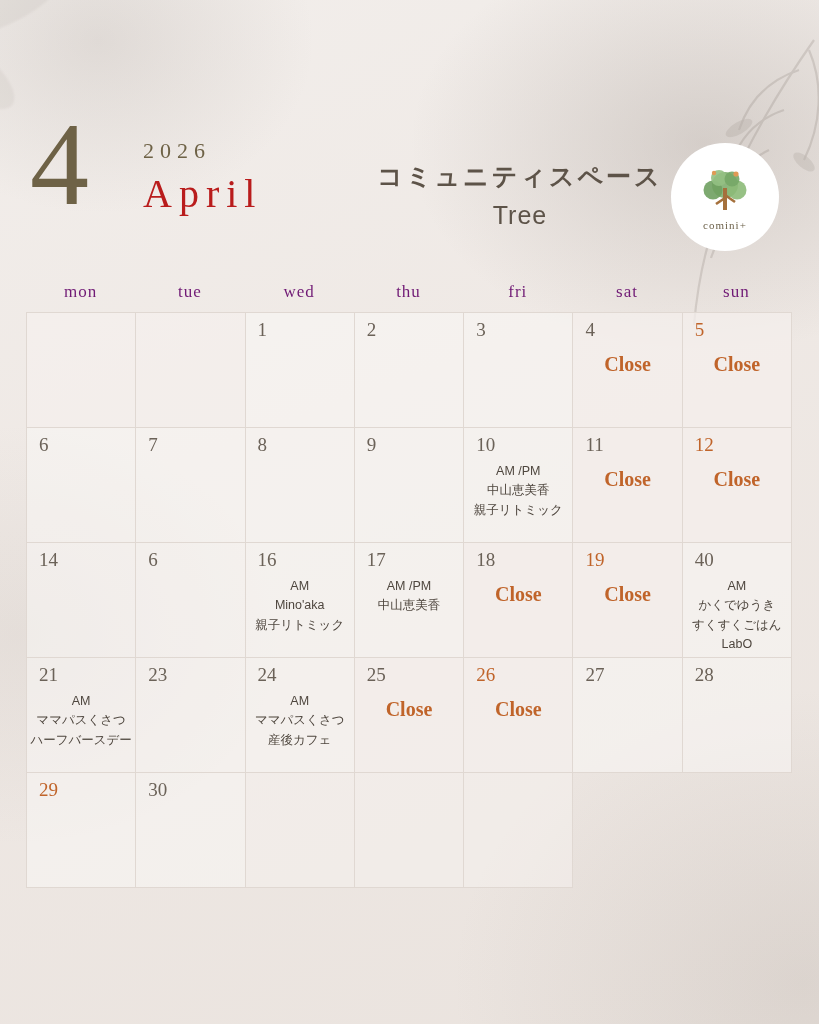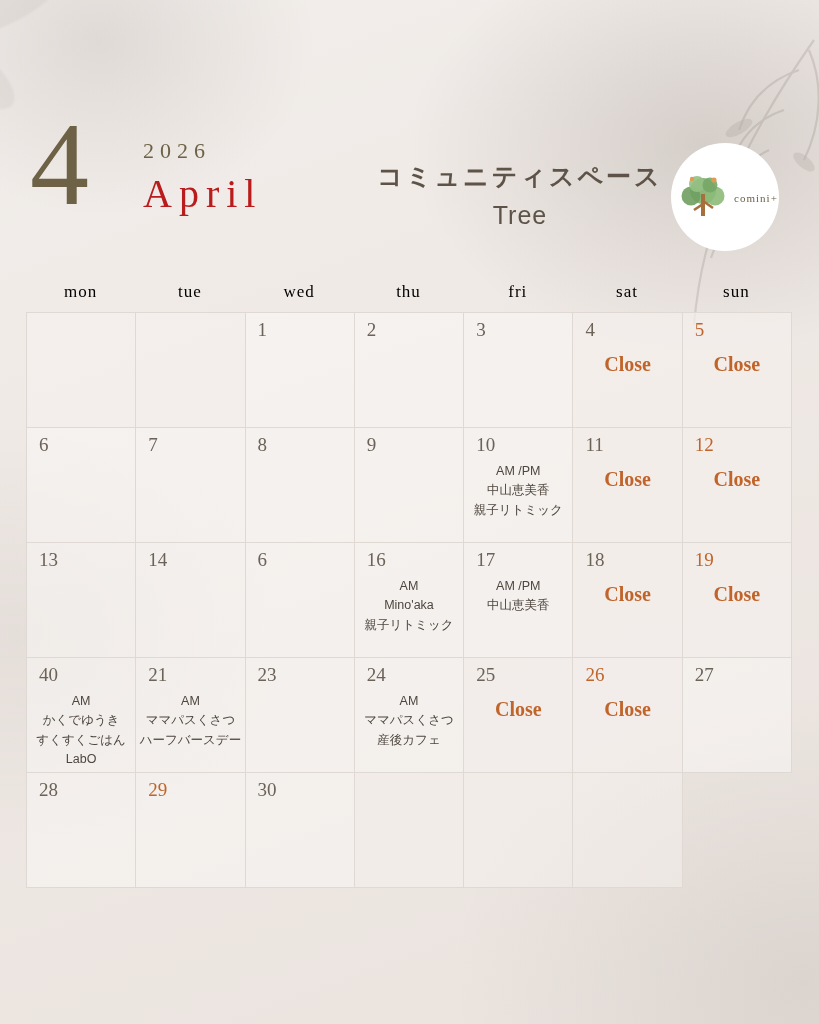--- a/index.html
+++ b/index.html
@@ -103,21 +103,21 @@
   }
   .logo {
     position: absolute;
     right: 40px;
     top: 15px;
     width: 108px;
     height: 108px;
     border-radius: 50%;
     background: #ffffff;
     display: flex;
-    flex-direction: row;
+    flex-direction: column;
     align-items: center;
     justify-content: center;
   }
   .logo-caption {
     font-family: "Liberation Serif", serif;
     font-size: 11px;
     color: #6b6048;
     letter-spacing: 1px;
     margin-top: 1px;
   }
@@ -128,21 +128,21 @@
     left: 26px;
     top: 282px;
     width: 765px;
     display: grid;
     grid-template-columns: repeat(7, 1fr);
   }
   .weekday {
     text-align: center;
     font-family: "Liberation Serif", serif;
     font-size: 17px;
-    color: #000000;
+    color: #701a75;
     letter-spacing: 1px;
   }
 
   
   .grid {
     position: absolute;
     left: 26px;
     top: 312px;
     width: 765px;
     display: grid;
@@ -305,23 +305,20 @@
       </div>
       <div class="cell weekend">
         <div class="daynum">11</div>
         <div class="close">Close</div>
       </div>
       <div class="cell weekend">
         <div class="daynum sun">12</div>
         <div class="close">Close</div>
       </div>
       <div class="cell">
-        <div class="daynum">13</div>
-      </div>
-      <div class="cell">
         <div class="daynum">14</div>
       </div>
       <div class="cell">
         <div class="daynum">6</div>
       </div>
       <div class="cell">
         <div class="daynum">16</div>
         <div class="events">
           <div>AM</div>
           <div>Mino'aka</div>

